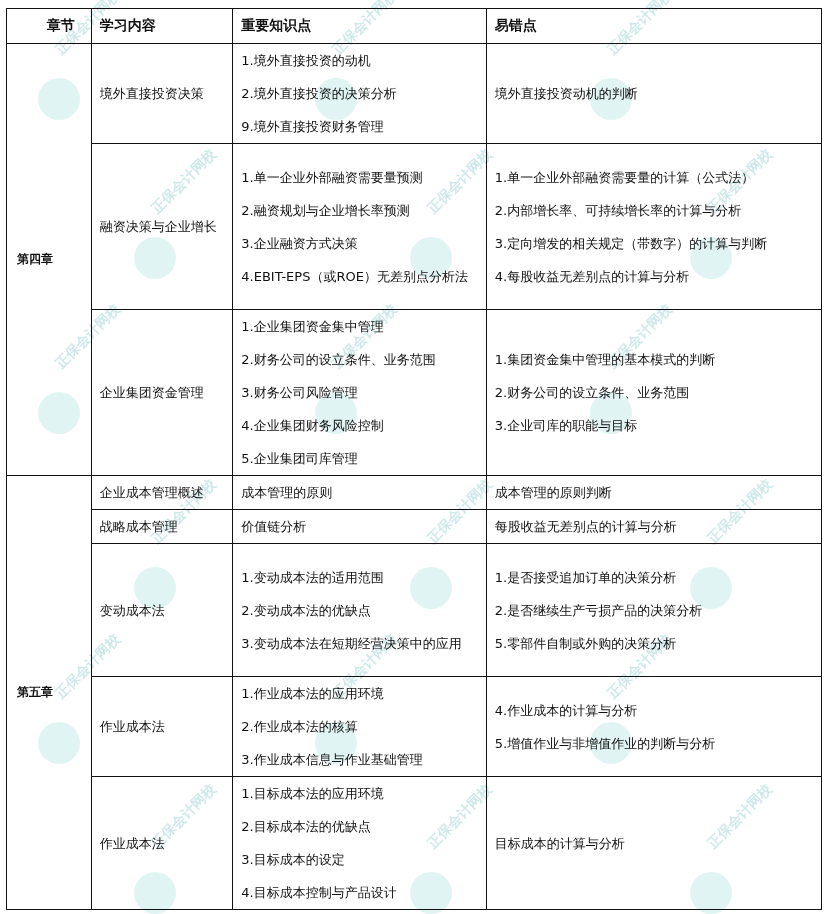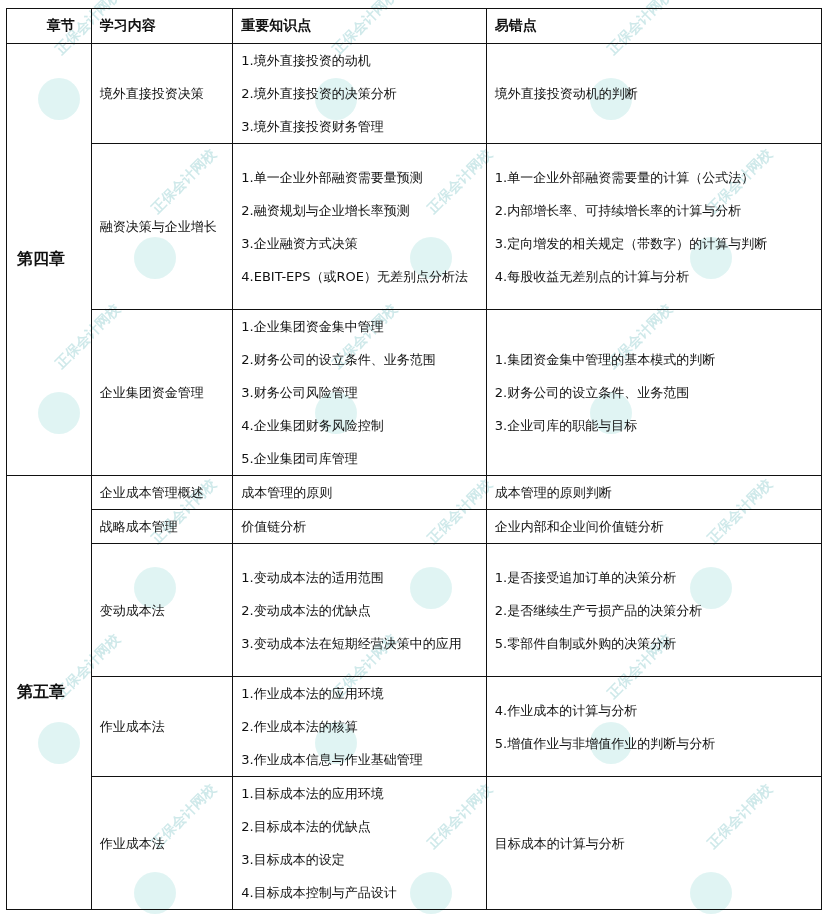--- a/index.html
+++ b/index.html
@@ -10,21 +10,21 @@
   .wm .circle { position: absolute; left: 0; top: 22px; width: 42px; height: 42px; border-radius: 50%;
                 background: #d6f0ef; opacity: 0.75; }
   .wm .text { position: absolute; left: 14px; top: -10px; transform: rotate(-45deg); transform-origin: left top;
               font-size: 14px; color: #cfe9ea; font-weight: bold; white-space: nowrap; }
   table { position: absolute; left: 6px; top: 8px; border-collapse: collapse; z-index: 1;
           table-layout: fixed; width: 816px; background: transparent; }
   td, th { border: 1.5px solid #111; font-size: 13px; vertical-align: middle; padding: 0 8px; }
   th { height: 34px; font-weight: bold; font-size: 14px; }
   th.c1 { text-align: right; padding-right: 16px; }
   th.c2, th.c3, th.c4 { text-align: left; }
-  td.chapter { font-weight: bold; font-size: 16px; padding-left: 10px; }
+  td.chapter { font-weight: bold; font-size: 12px; padding-left: 10px; }
   td.topic { line-height: 33px; margin-left: 43px; }
   td .line { line-height: 33px; white-space: nowrap; }
   td .wrap { line-height: 33px; }
   .col1 { width: 78px; }
   .col2 { width: 130px; }
   .col3 { width: 233px; }
   .col4 { width: 308px; }
 </style>
 </head>
 <body>
@@ -120,21 +120,21 @@
     </tr>
   </thead>
   <tbody>
 
     <tr style="height:100px">
       <td class="chapter" rowspan="3">第四章</td>
       <td class="topic">境外直接投资决策</td>
       <td>
         <div class="line">1.境外直接投资的动机</div>
         <div class="line">2.境外直接投资的决策分析</div>
-        <div class="line">3.境外直接投资财务管理</div>
+        <div class="line">9.境外直接投资财务管理</div>
       </td>
       <td>
         <div class="line">境外直接投资动机的判断</div>
       </td>
     </tr>
 
     <tr style="height:166px">
       <td class="topic">融资决策与企业增长</td>
       <td>
         <div class="line">1.单一企业外部融资需要量预测</div>
@@ -176,21 +176,21 @@
         <div class="line">成本管理的原则判断</div>
       </td>
     </tr>
 
     <tr style="height:33px">
       <td class="topic">战略成本管理</td>
       <td>
         <div class="line">价值链分析</div>
       </td>
       <td>
-        <div class="line">企业内部和企业间价值链分析</div>
+        <div class="line">每股收益无差别点的计算与分析</div>
       </td>
     </tr>
 
     <tr style="height:133px">
       <td class="topic">变动成本法</td>
       <td>
         <div class="line">1.变动成本法的适用范围</div>
         <div class="line">2.变动成本法的优缺点</div>
         <div class="wrap">3.变动成本法在短期经营决策中的应用</div>
       </td>

